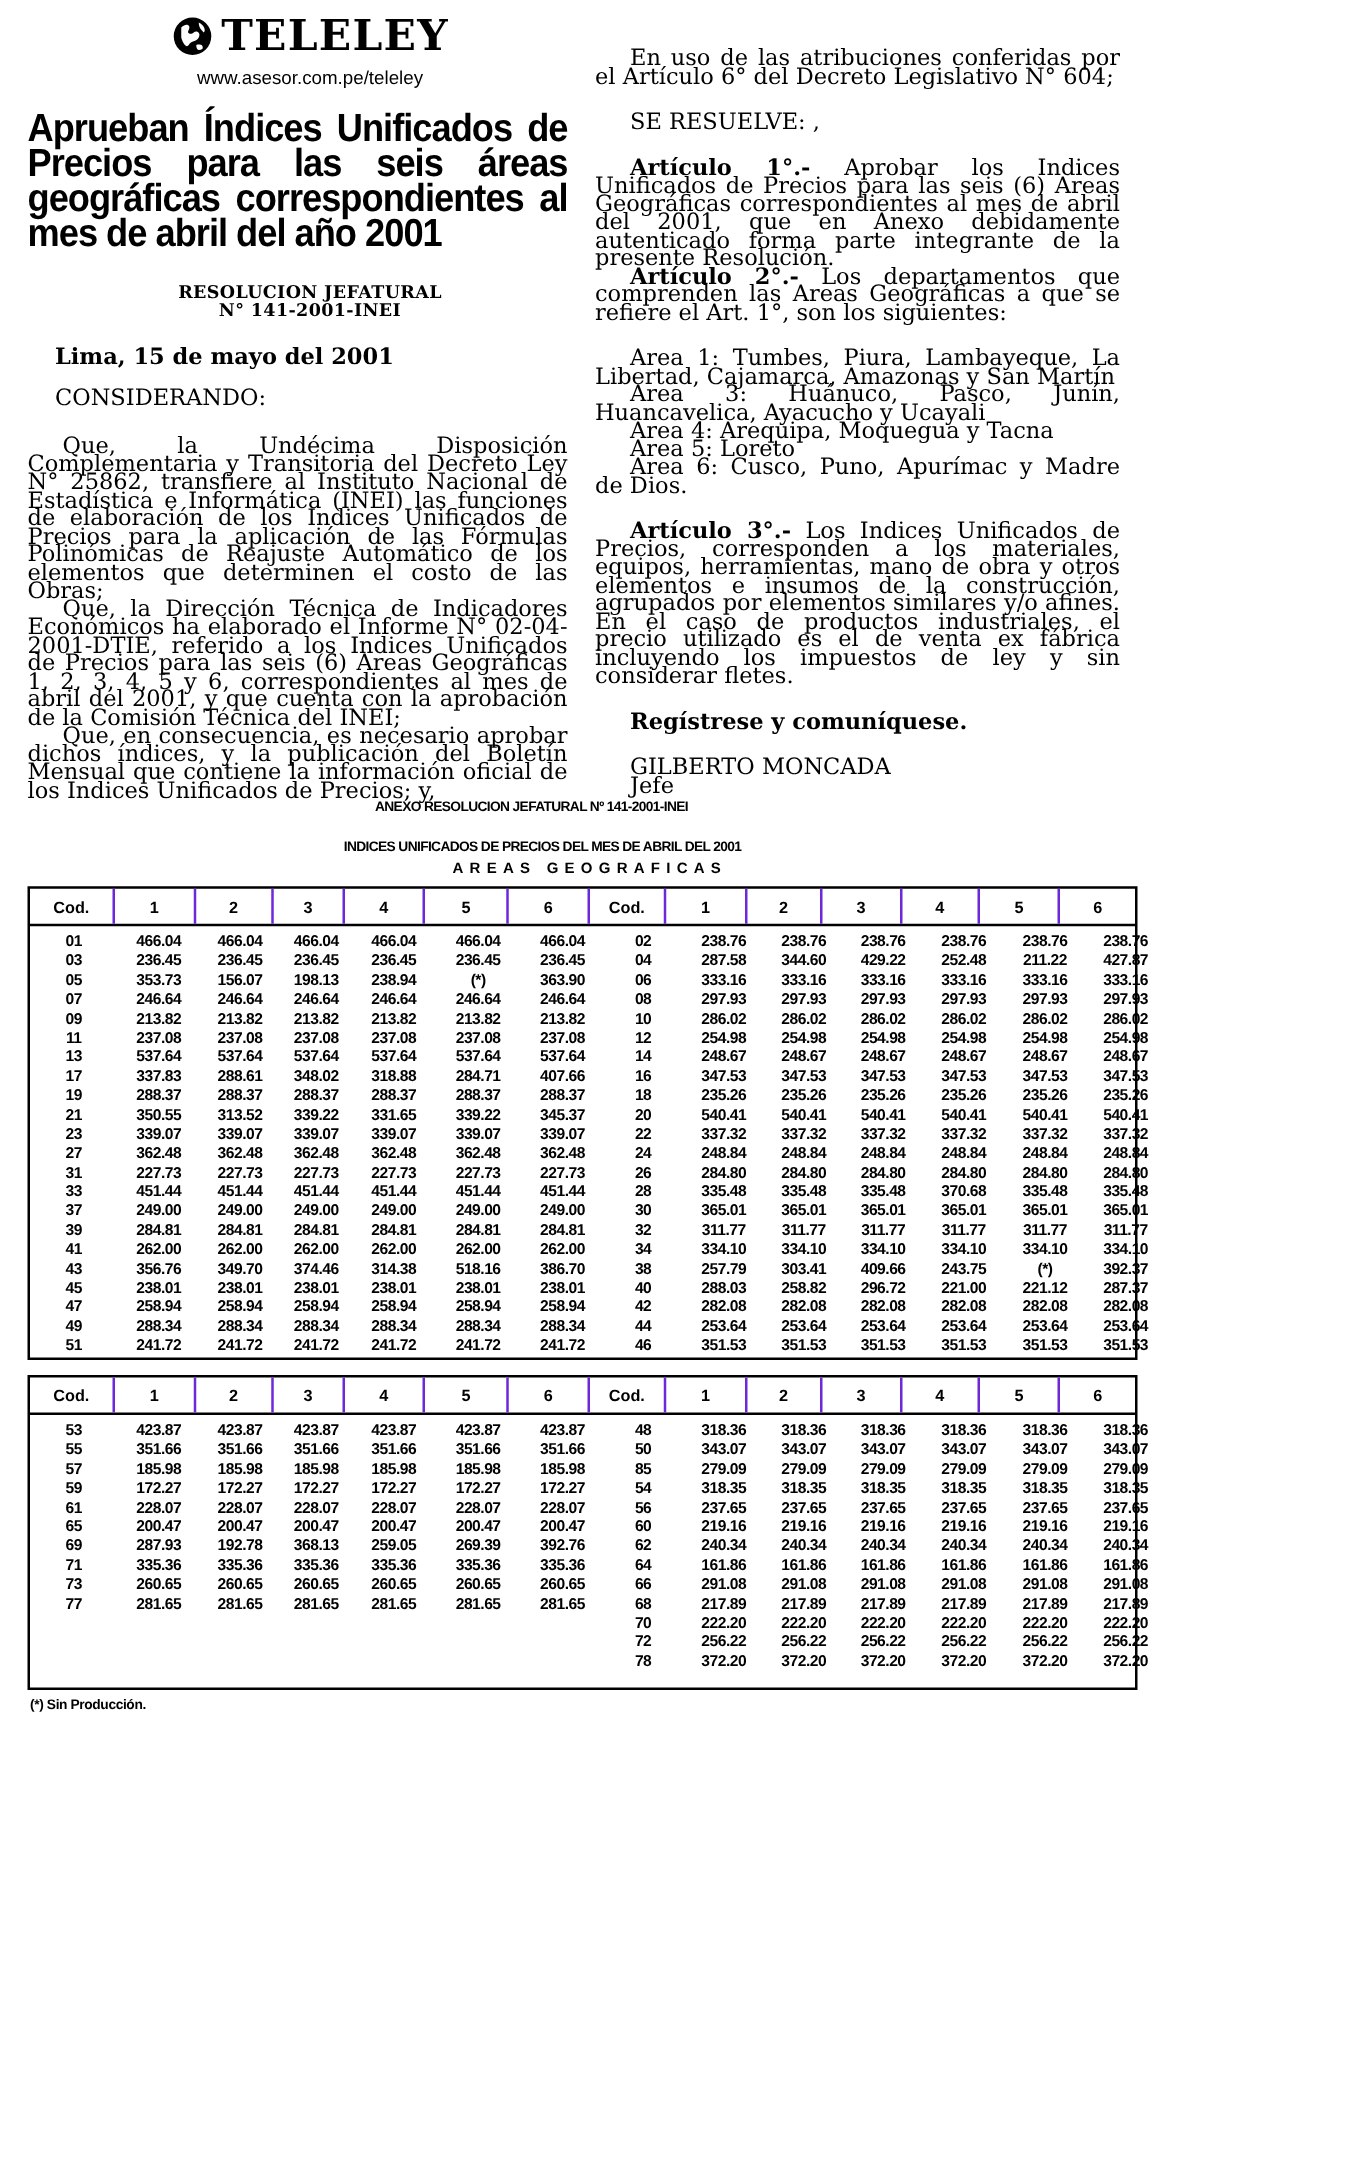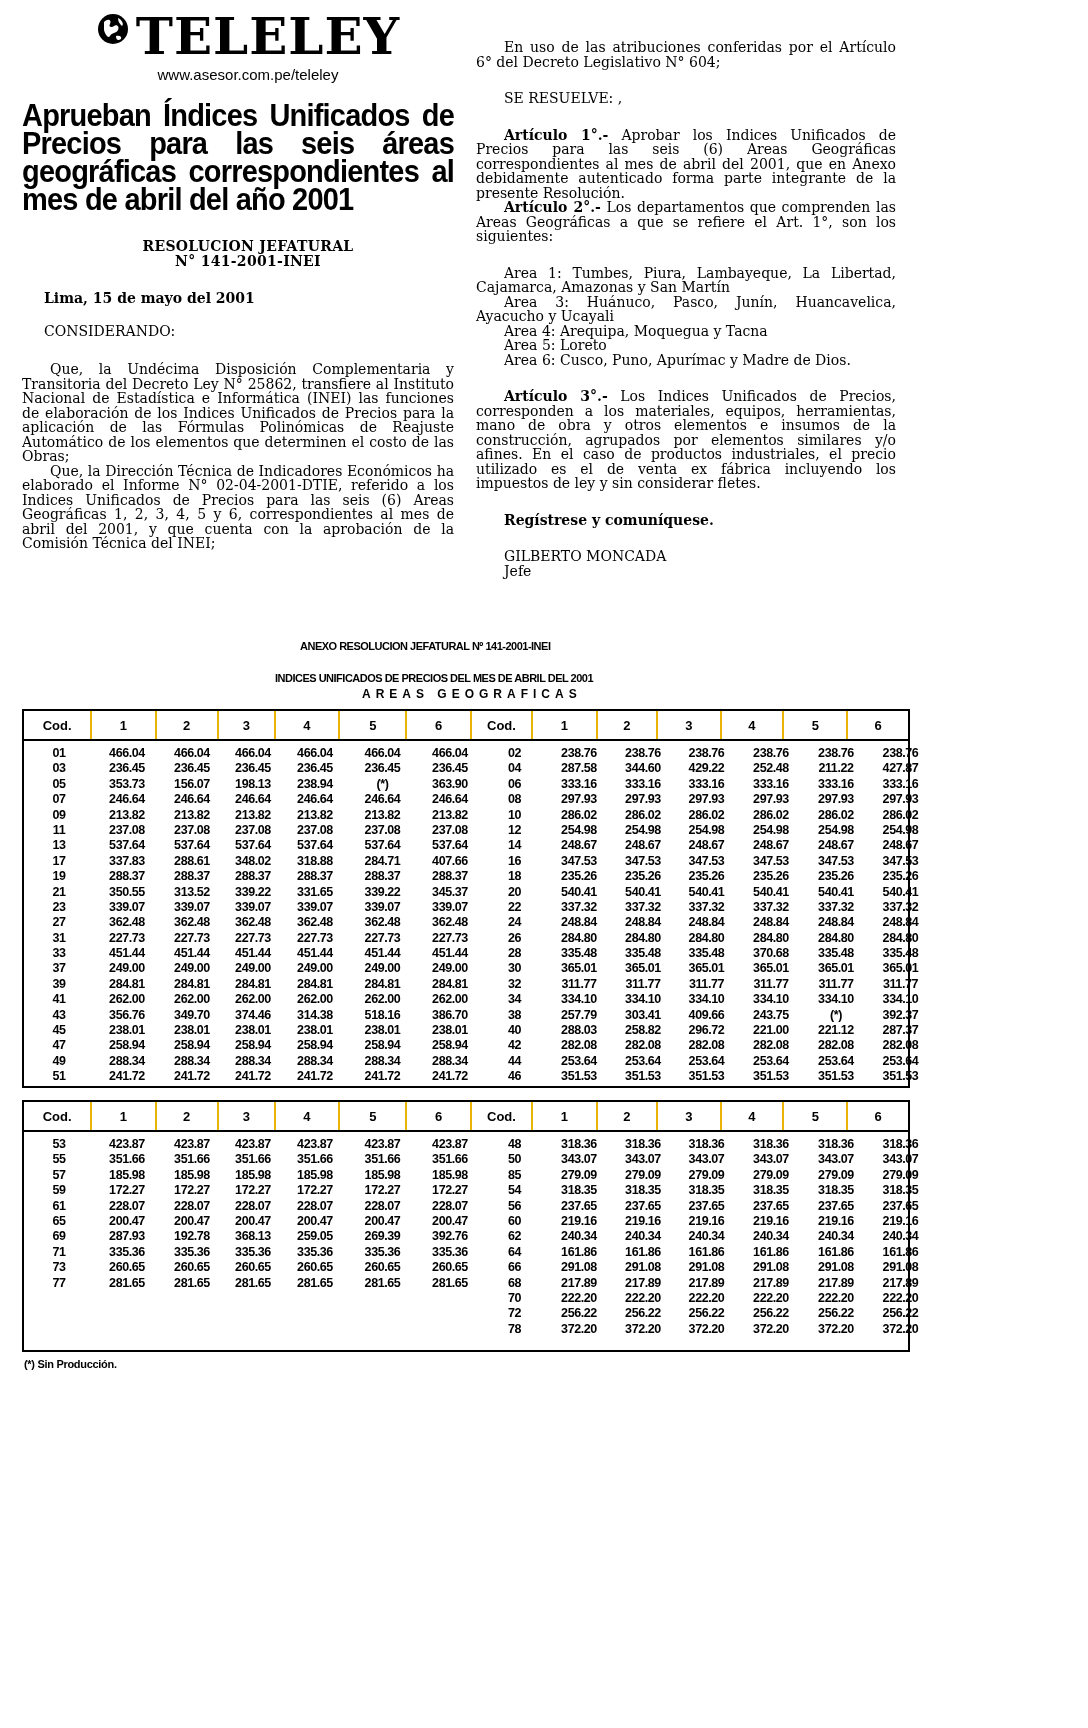--- a/index.html
+++ b/index.html
@@ -1,46 +1,46 @@
 <!DOCTYPE html>
 <html><head>
 <meta charset="utf-8">
 <style>
   html, body { margin: 0; padding: 0; background: #ffffff; }
   body { width: 1088px; height: 1728px; position: relative; overflow: hidden; color: #000; font-family: "DejaVu Serif", "Liberation Serif", serif; }
   .col-left { position: absolute; left: 44px; top: 12px; width: 408px; }
   .col-right { position: absolute; left: 476px; top: 40px; width: 420px; }
 
   .masthead { text-align: center; width: 408px; }
-  .brand { display: inline-flex; align-items: flex-start; gap: 6px; font-family: "DejaVu Serif", serif; font-weight: 900; font-size: 50px; letter-spacing: 1px; line-height: 1; }
+  .brand { display: inline-flex; align-items: flex-end; gap: 6px; font-family: "DejaVu Serif", serif; font-weight: 900; font-size: 34px; letter-spacing: 1px; line-height: 1; }
   .globe { width: 34px; height: 34px; }
   .url { font-family: "Liberation Sans", sans-serif; font-size: 15px; margin-top: 4px; }
 
   .headline { font-family: "Liberation Sans", sans-serif; font-weight: 900; font-size: 29px; line-height: 26px; letter-spacing: -0.8px; margin: 18px 0 0 -22px; width: 432px; text-align: justify; transform: scaleY(1.08); transform-origin: top left; }
 
   .resol { text-align: center; font-weight: bold; font-size: 14px; line-height: 15px; margin-top: 34px; letter-spacing: 0.3px; }
 
-  p { margin: 0; font-size: 14px; line-height: 14.5px; text-align: justify; }
+  p { margin: 0; font-size: 18px; line-height: 14.5px; text-align: justify; }
   .indent { text-indent: 28px; }
   .place { margin-top: 22px; margin-left: 0; text-indent: 0; padding-left: 0; }
   .consid { margin-top: 18px; margin-bottom: 24px; }
   .flush { margin-left: -22px; width: 432px; }
 
   .col-right p { width: 420px; }
   .art-label { font-weight: 900; }
   .gap-m { margin-top: 22px; }
 
   .annex { position: absolute; left: 0; top: 640px; width: 1088px; font-family: "Liberation Sans", sans-serif; }
   .annex-title { position: absolute; left: 300px; top: 0; font-weight: 900; font-size: 11px; letter-spacing: -0.5px; }
   .annex-sub { position: absolute; left: 275px; top: 32px; font-weight: 900; font-size: 11px; letter-spacing: -0.5px; }
   .annex-areas { position: absolute; left: 362px; top: 47px; font-weight: 900; font-size: 12px; letter-spacing: 5px; }
 
   .tbl { position: absolute; left: 22px; width: 884px; border: 2px solid #000; border-collapse: collapse; font-family: "Liberation Sans", sans-serif; }
   .tbl .hdr { display: flex; height: 28px; border-bottom: 2px solid #000; }
-  .tbl .hdr div { border-right: 2px solid #eab308; font-weight: 900; font-size: 13px; display: flex; align-items: center; justify-content: center; }
+  .tbl .hdr div { border-right: 2px solid #6d28d9; font-weight: 900; font-size: 13px; display: flex; align-items: center; justify-content: center; }
   .tbl .hdr div:last-child { border-right: none; }
   .tbl .body { display: flex; padding-top: 5px; }
   .half { display: flex; }
   .colw { display: flex; flex-direction: column; }
   .cell { height: 15.4px; line-height: 15.4px; font-size: 12.5px; font-weight: bold; letter-spacing: -0.4px; text-align: center; }
   .cell.code { font-weight: 900; }
 
   .footnote { position: absolute; left: 24px; top: 1358px; font-family: "Liberation Sans", sans-serif; font-weight: 900; font-size: 11px; letter-spacing: -0.3px; }
 </style>
 </head>
@@ -65,20 +65,21 @@
   <div class="resol">
     <div>RESOLUCION JEFATURAL</div>
     <div>N° 141-2001-INEI</div>
   </div>
 
   <p class="place" style="margin-left:0;font-weight:bold;">Lima, 15 de mayo del 2001</p>
   <p class="consid">CONSIDERANDO:</p>
 
   <p class="indent flush">Que, la Undécima Disposición Complementaria y Transitoria del Decreto Ley N° 25862, transfiere al Instituto Nacional de Estadística e Informática (INEI) las funciones de elaboración de los Indices Unificados de Precios para la aplicación de las Fórmulas Polinómicas de Reajuste Automático de los elementos que determinen el costo de las Obras;</p>
   <p class="indent flush">Que, la Dirección Técnica de Indicadores Económicos ha elaborado el Informe N° 02-04-2001-DTIE, referido a los Indices Unificados de Precios para las seis (6) Areas Geográficas 1, 2, 3, 4, 5 y 6, correspondientes al mes de abril del 2001, y que cuenta con la aprobación de la Comisión Técnica del INEI;</p>
+  <p class="indent flush">Que, en consecuencia, es necesario aprobar dichos índices, y la publicación del Boletín Mensual que contiene la información oficial de los Indices Unificados de Precios; y,</p>
 </div>
 
 <div class="col-right">
   <p class="indent">En uso de las atribuciones conferidas por el Artículo 6° del Decreto Legislativo N° 604;</p>
   <p class="indent gap-m">SE RESUELVE: ,</p>
 
   <p class="indent gap-m"><span class="art-label">Artículo 1°.-</span><span> Aprobar los Indices Unificados de Precios para las seis (6) Areas Geográficas correspondientes al mes de abril del 2001, que en Anexo debidamente autenticado forma parte integrante de la presente Resolución.</span></p>
   <p class="indent"><span class="art-label">Artículo 2°.-</span><span> Los departamentos que comprenden las Areas Geográficas a que se refiere el Art. 1°, son los siguientes:</span></p>
 
   <div class="gap-m">

